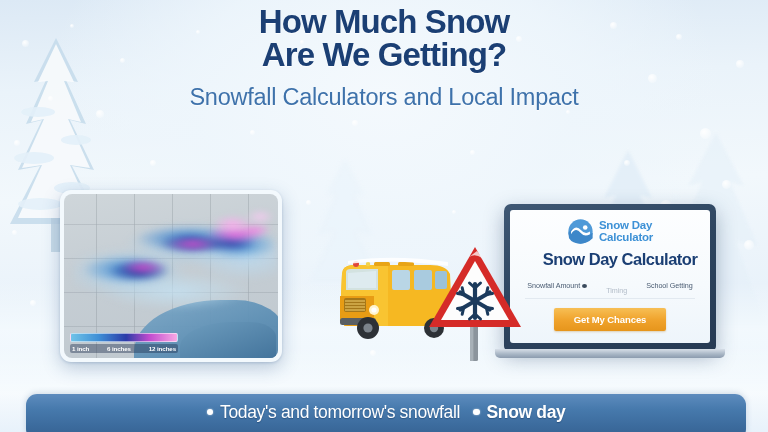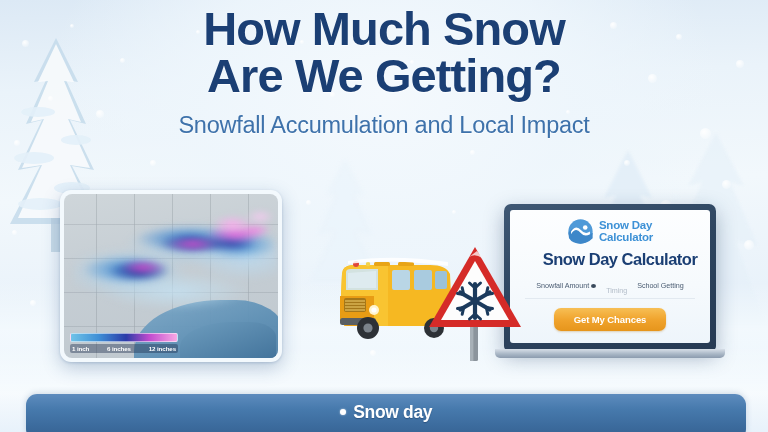--- a/index.html
+++ b/index.html
@@ -56,21 +56,21 @@
     pointer-events: none;
   }
   .snow-layer { position: absolute; inset: 0; }
 
   
   .headings {
     position: absolute; top: 6px; left: 0; right: 0;
     text-align: center; z-index: 12;
   }
   .title {
-    font-size: 47px;
+    font-size: 33px;
     line-height: 0.99;
     font-weight: 700;
     color: #1b3f74;
     letter-spacing: -0.9px;
     text-shadow: 0 1px 1px rgba(255,255,255,0.85);
   }
   .title .l2 { display: block; }
   .subtitle {
     margin-top: 13px;
     font-size: 23.5px;
@@ -223,37 +223,37 @@
   .brand-text .bt1 { font-size: 11.5px; font-weight: 700; color: #3d91d6; letter-spacing: -0.2px; display: block; }
   .brand-text .bt2 { font-size: 11.5px; font-weight: 700; color: #3d91d6; letter-spacing: -0.2px; display: block; }
   .page-title {
     margin-top: 5px;
     font-size: 16.5px; font-weight: 700; color: #1b3f74;
     letter-spacing: -0.5px; white-space: nowrap; margin-left: 20px;
   }
   .nav-row {
     margin-top: 6px;
     width: 92%;
-    display: flex; align-items: center; justify-content: center; gap: 10px;
+    display: flex; align-items: center; justify-content: center; gap: 19px;
     border-bottom: 1px solid #e2e9f0;
     padding-bottom: 3px;
   }
   .nav-item { font-size: 7.2px; color: #4a5c72; white-space: nowrap; letter-spacing: -0.05px; }
   .nav-item.muted { color: #b3bdc9; margin-top: 11px; }
   .nav-dot {
     display: inline-block; width: 5px; height: 4px; border-radius: 50%;
     background: #3a4a5c; margin-left: 2px; vertical-align: middle;
   }
   .cta {
     margin-top: 9px;
     background: linear-gradient(180deg, #f7bf55 0%, #f0a32c 52%, #e6951c 100%);
     color: #ffffff;
     font-size: 9.5px; font-weight: 600;
     padding: 6px 20px;
-    border-radius: 7px; border: none;
+    border-radius: 2px; border: none;
     letter-spacing: -0.1px;
     box-shadow: 0 1px 2px rgba(180,120,20,0.3);
     cursor: pointer;
     white-space: nowrap;
   }
 
   
   .banner {
     position: absolute; left: 26px; right: 22px; bottom: -8px;
     height: 46px;
@@ -348,21 +348,21 @@
     <span class="flake" style="left:12px;  top:230px; width:5px;  height:5px;"></span>
     <span class="flake" style="left:250px; top:330px; width:5px;  height:5px;"></span>
     <span class="flake" style="left:370px; top:350px; width:6px;  height:6px;"></span>
   </div>
 
   <div class="headings">
     <h1 class="title">
       <span class="l1">How Much Snow</span>
       <span class="l2">Are We Getting?</span>
     </h1>
-    <div class="subtitle">Snowfall Accumulation and Local Impact</div>
+    <div class="subtitle">Snowfall Calculators and Local Impact</div>
   </div>
 
   <div class="map-panel">
     <div class="map-inner">
       <div class="map-grid"></div>
       <div class="map-ocean"></div>
       <div class="map-ocean2"></div>
       <div class="band b-lightblue"></div>
       <div class="band b-blue"></div>
       <div class="band b-deep"></div>
@@ -482,19 +482,23 @@
           <span class="nav-item">School Getting</span>
         </div>
 
         <button class="cta">Get My Chances</button>
       </div>
     </div>
     <div class="laptop-base"></div>
   </div>
 
   <div class="banner">
+    <div class="banner-item">
+      <i class="bdot"></i>
+      <span>Today's and tomorrow's snowfall</span>
+    </div>
     <div class="banner-item strong">
       <i class="bdot"></i>
       <span>Snow day</span>
     </div>
   </div>
 
 </div>
 
 </body></html>

